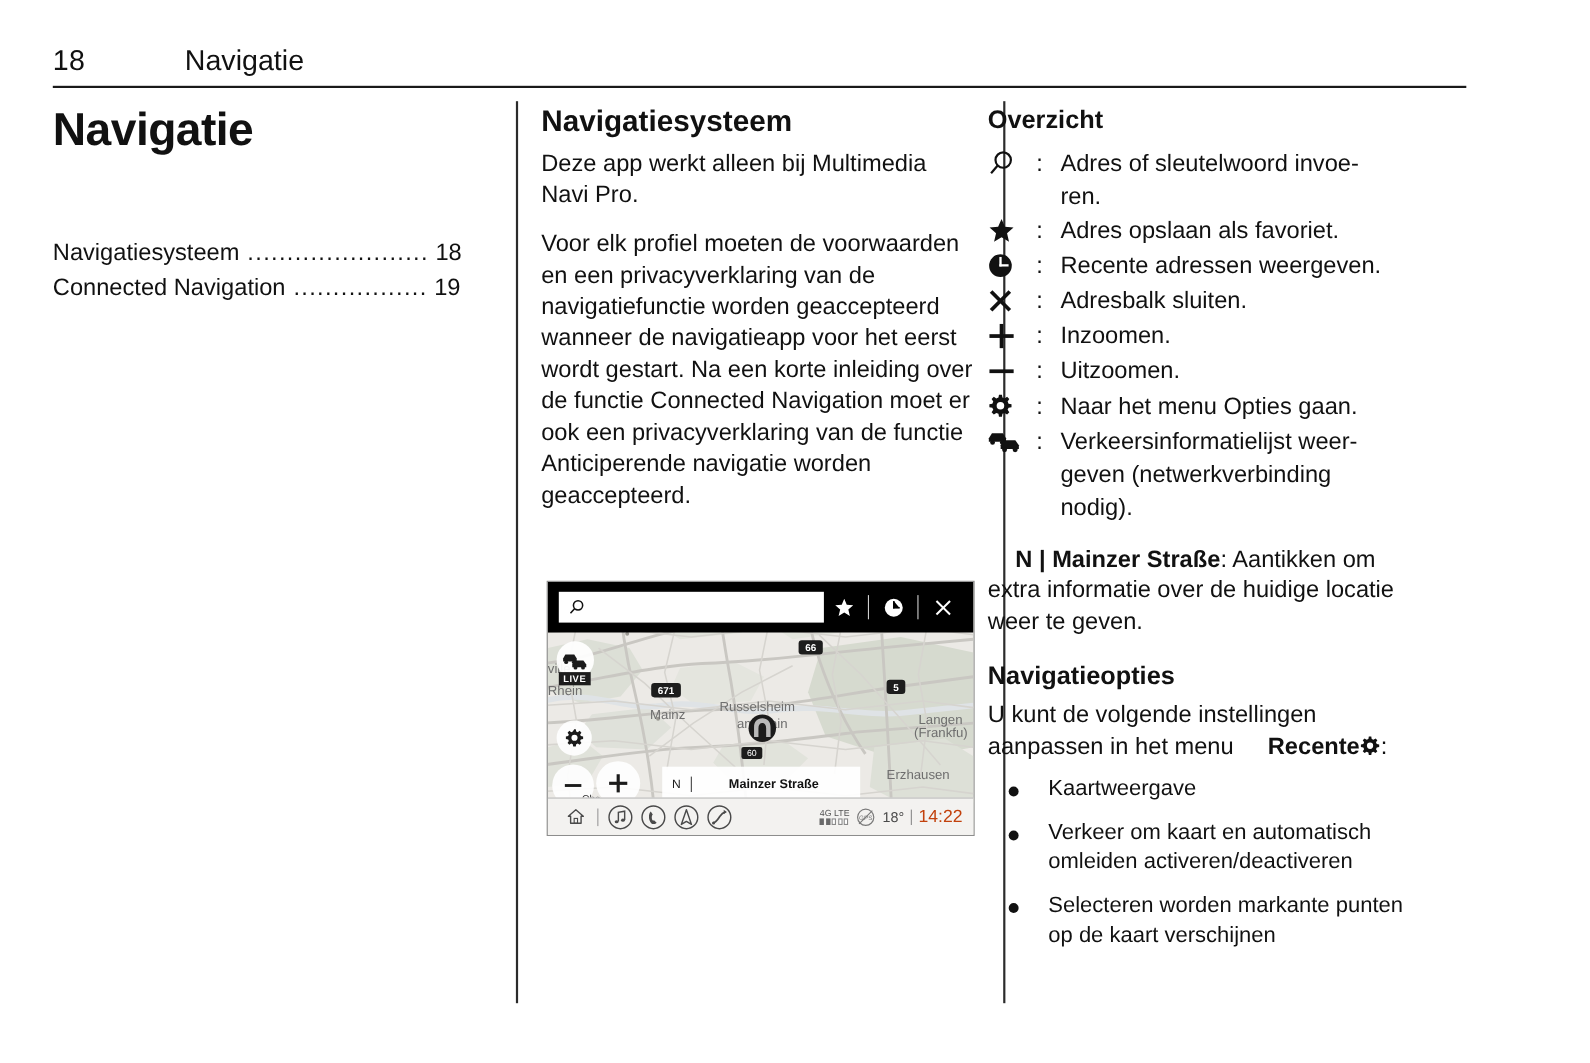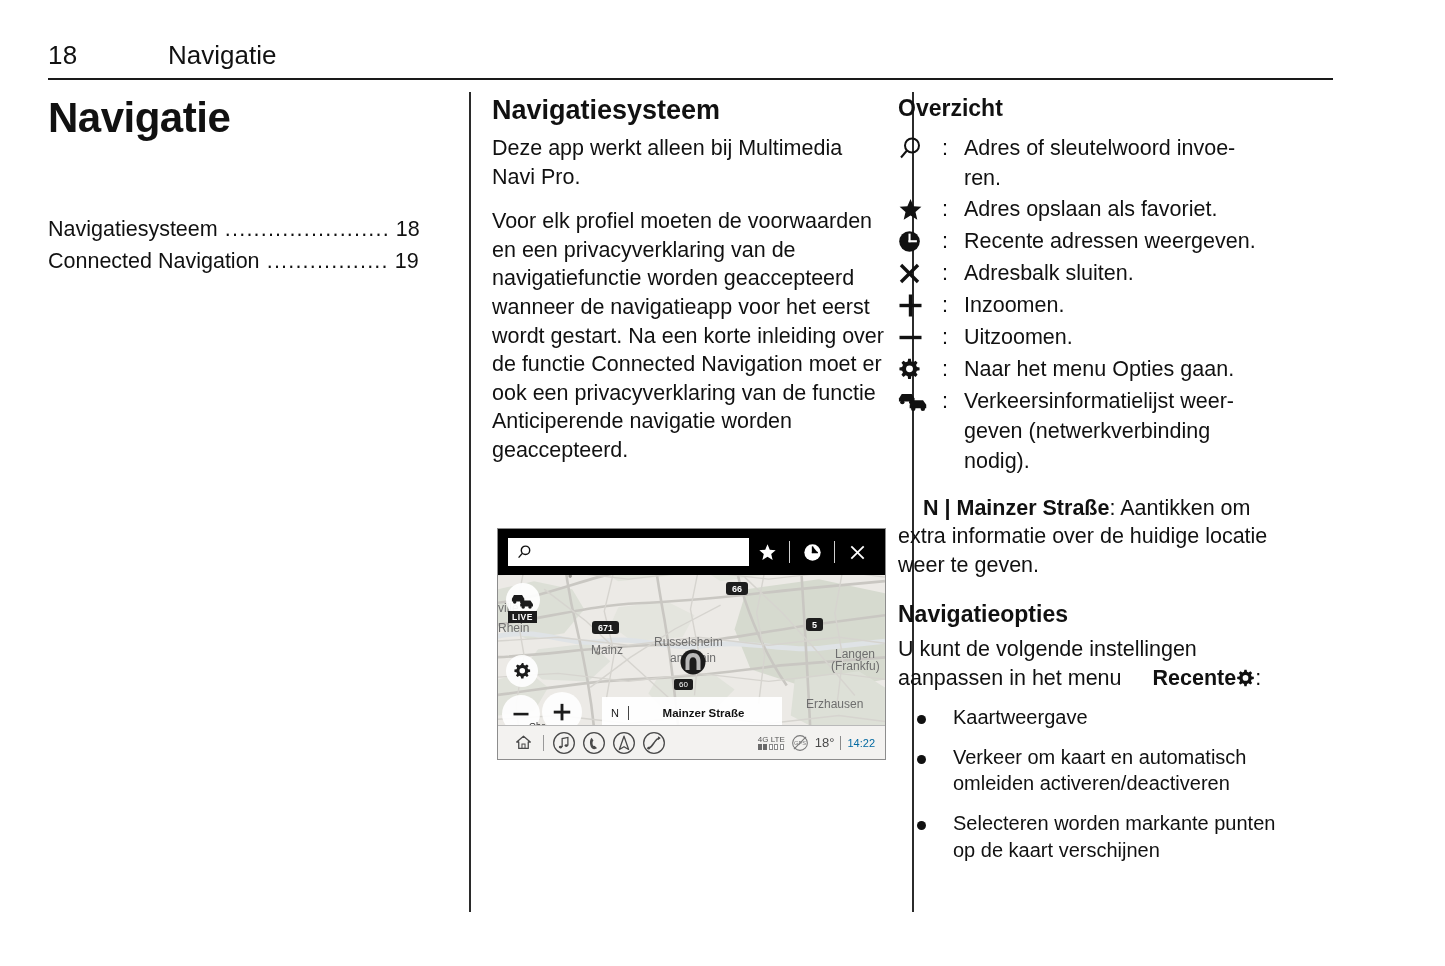--- a/index.html
+++ b/index.html
@@ -331,21 +331,21 @@
     align-items: center;
     gap: 6px;
     color: #5a5a5a;
   }
   .net-block { display: flex; align-items: flex-end; }
   .sig-bars { display: flex; align-items: flex-end; gap: 1.5px; }
   .sig-bars i { display:block; width: 4px; height: 6px; background: #6a6a6a;}
   .sig-bars i.off { background: #fff; border: 1px solid #8a8a8a; box-sizing: border-box; }
   .net-lbl { font-size: 8px; color: #555; line-height: 1; }
   .temp { font-size: 13px; color: #4a4a4a; }
-  .clock { font-size: 11px; color: #0369a1; }
+  .clock { font-size: 16px; color: #c2410c; }
   .tsep { width:1px; height: 14px; background:#8a8a8a; }
 
   .car-pin {
     position: absolute;
     left: 182px; top: 120px;
     z-index: 4;
   }
   .speed-tag {
     position: absolute;
     left: 176px; top: 150px;

